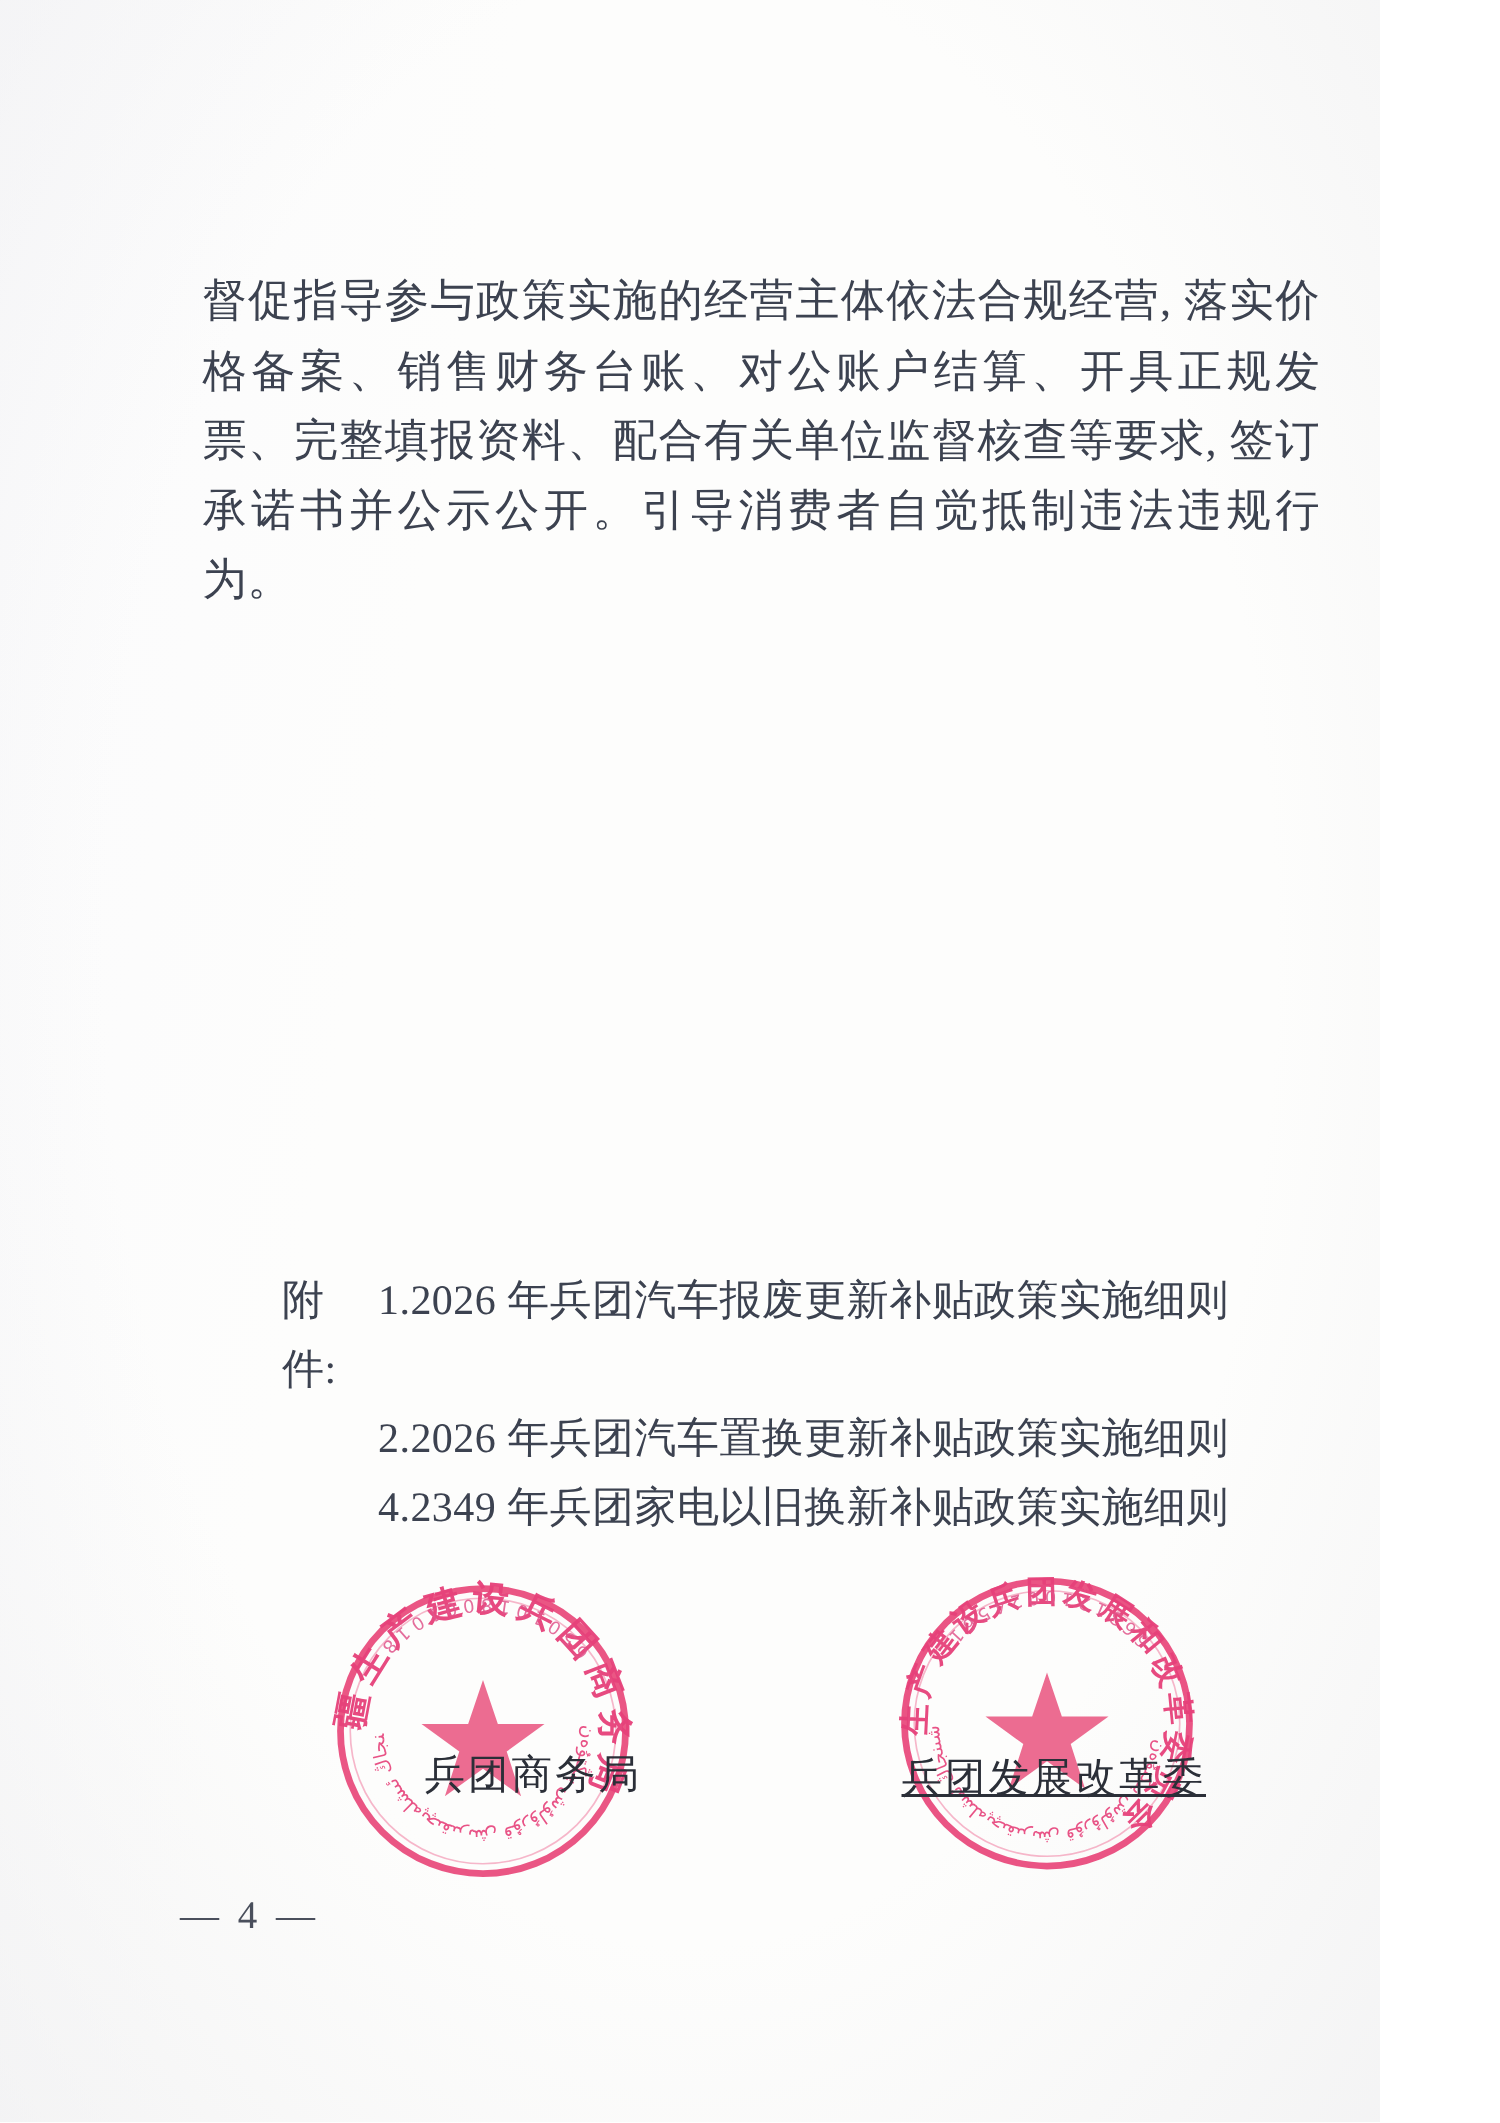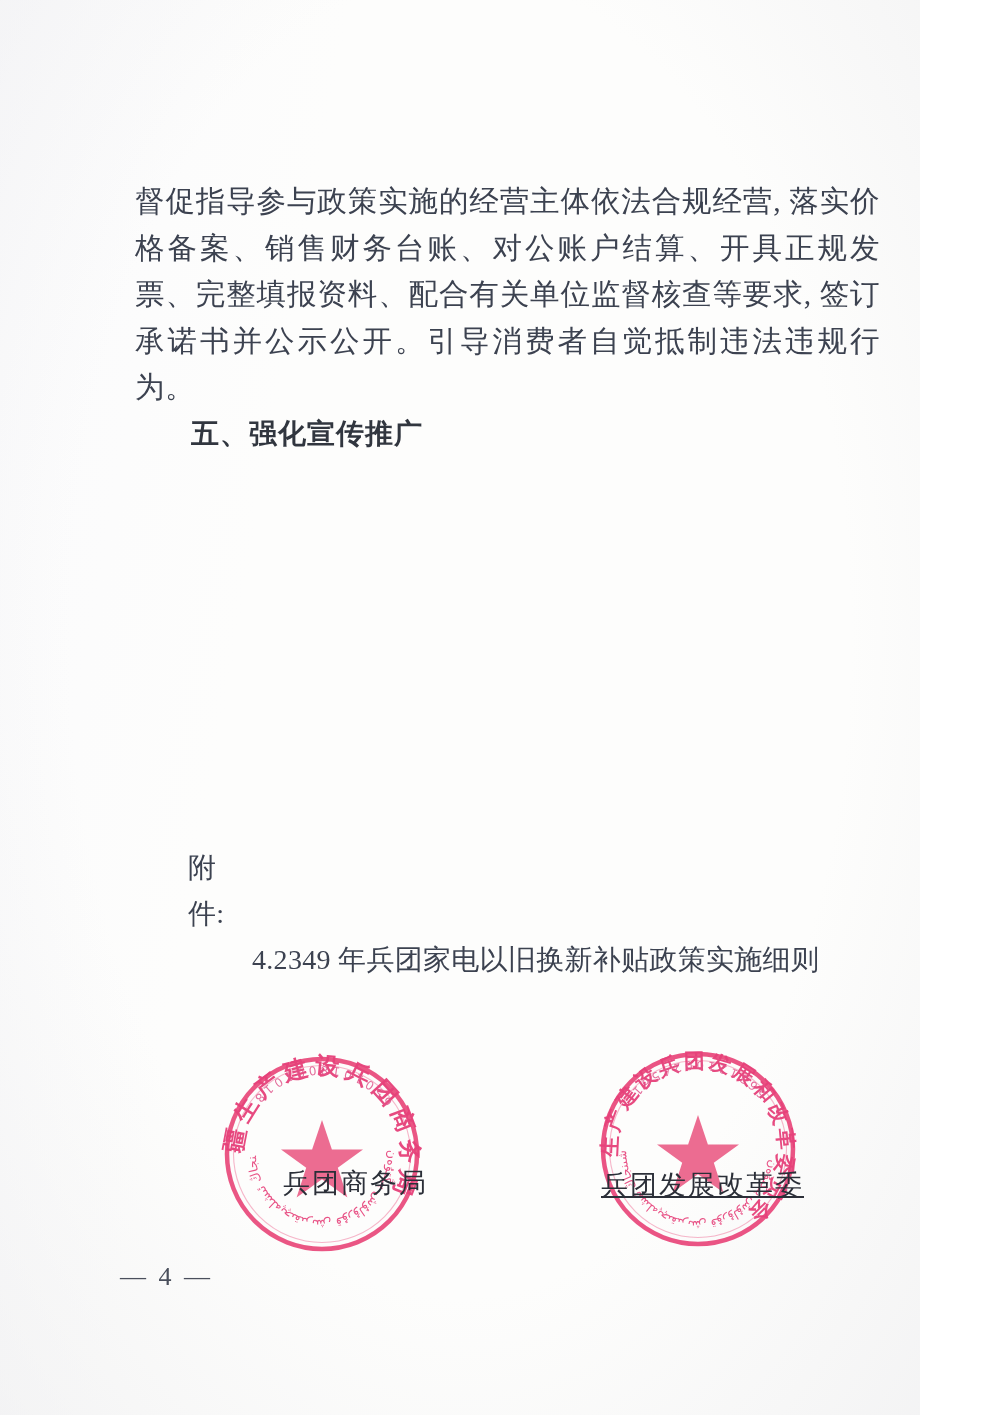--- a/index.html
+++ b/index.html
@@ -113,31 +113,35 @@
 <body>
 
 <div id="page">
 
   <div id="paper-texture"></div>
 
   <div id="content">
 
     <p class="para">督促指导参与政策实施的经营主体依法合规经营, 落实价格备案、销售财务台账、对公账户结算、开具正规发票、完整填报资料、配合有关单位监督核查等要求, 签订承诺书并公示公开。引导消费者自觉抵制违法违规行为。</p>
 
-    <h2 class="heading">五、强化宣传推广</h2>
 
 
   </div>
 
   <div id="attachments">
 
     <div class="attach-row">
       <span class="attach-label">附件:</span>
+      <span class="attach-text">1.2026 年兵团汽车报废更新补贴政策实施细则</span>
     </div>
 
+    <div class="attach-row">
+      <span class="attach-label"></span>
+      <span class="attach-text">2.2026 年兵团汽车置换更新补贴政策实施细则</span>
+    </div>
 
     <div class="attach-row">
       <span class="attach-label"></span>
       <span class="attach-text">4.2349 年兵团家电以旧换新补贴政策实施细则</span>
     </div>
 
 
   </div>
 
   <div class="seal" id="seal-left">

